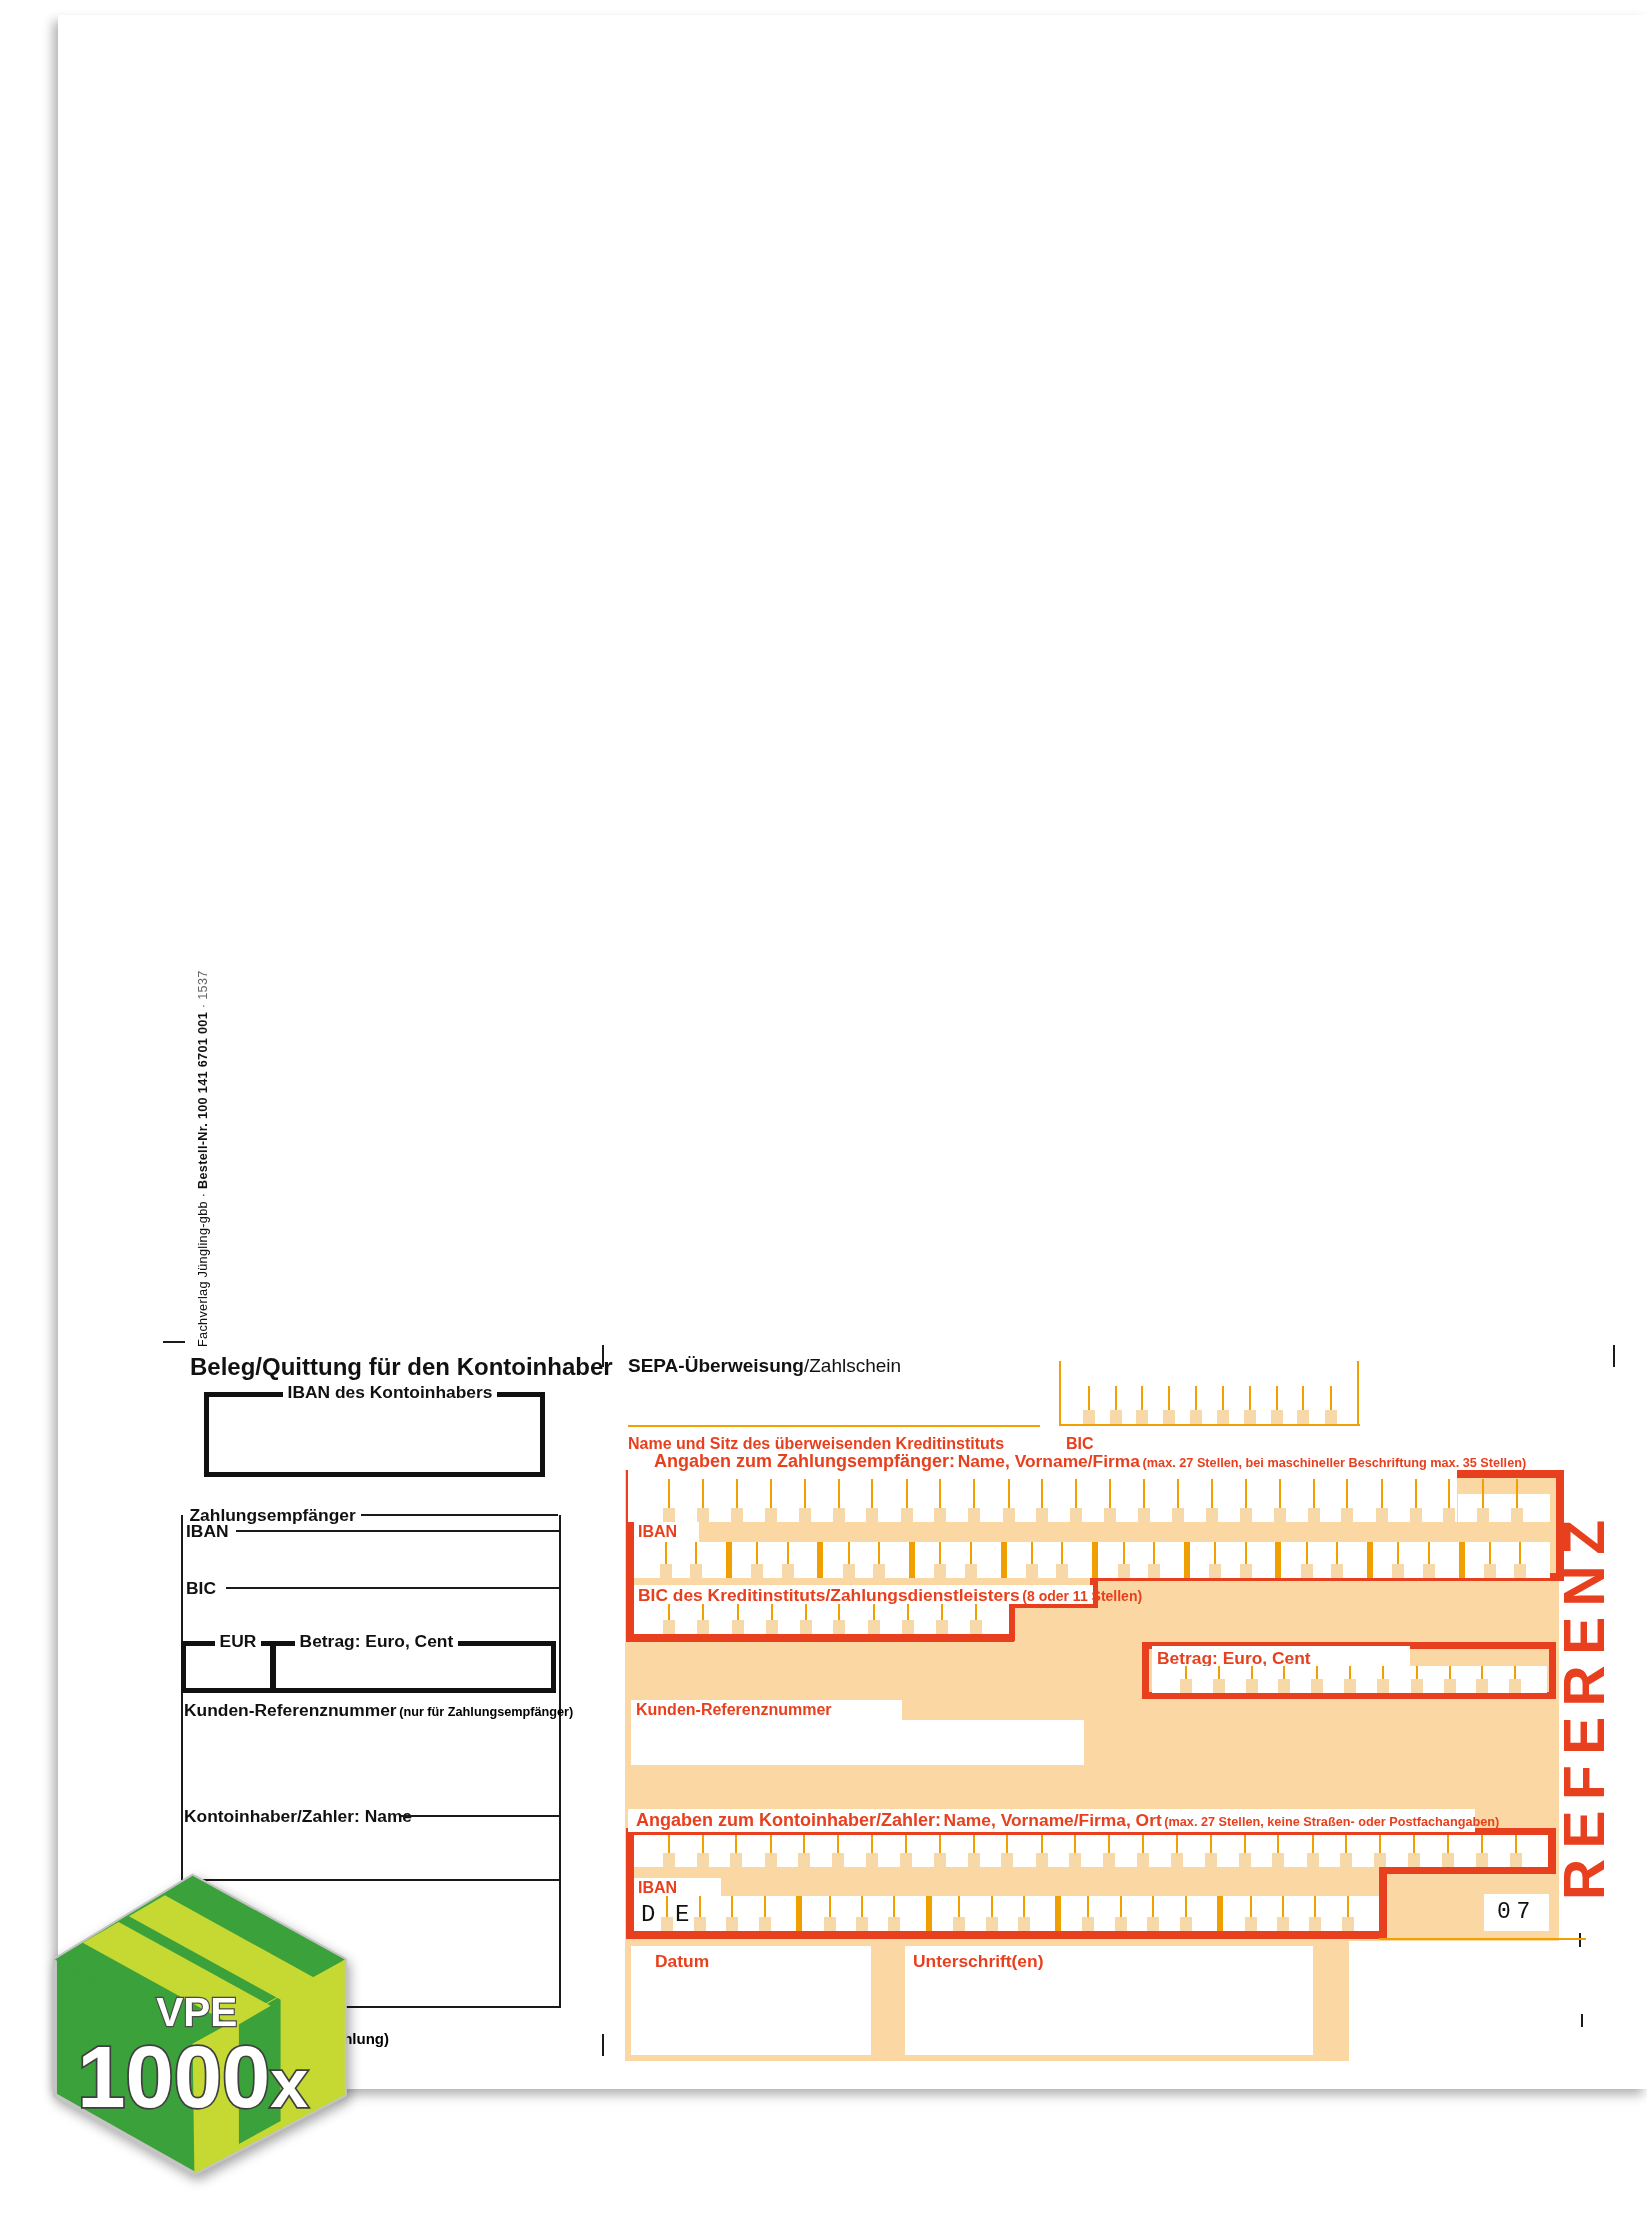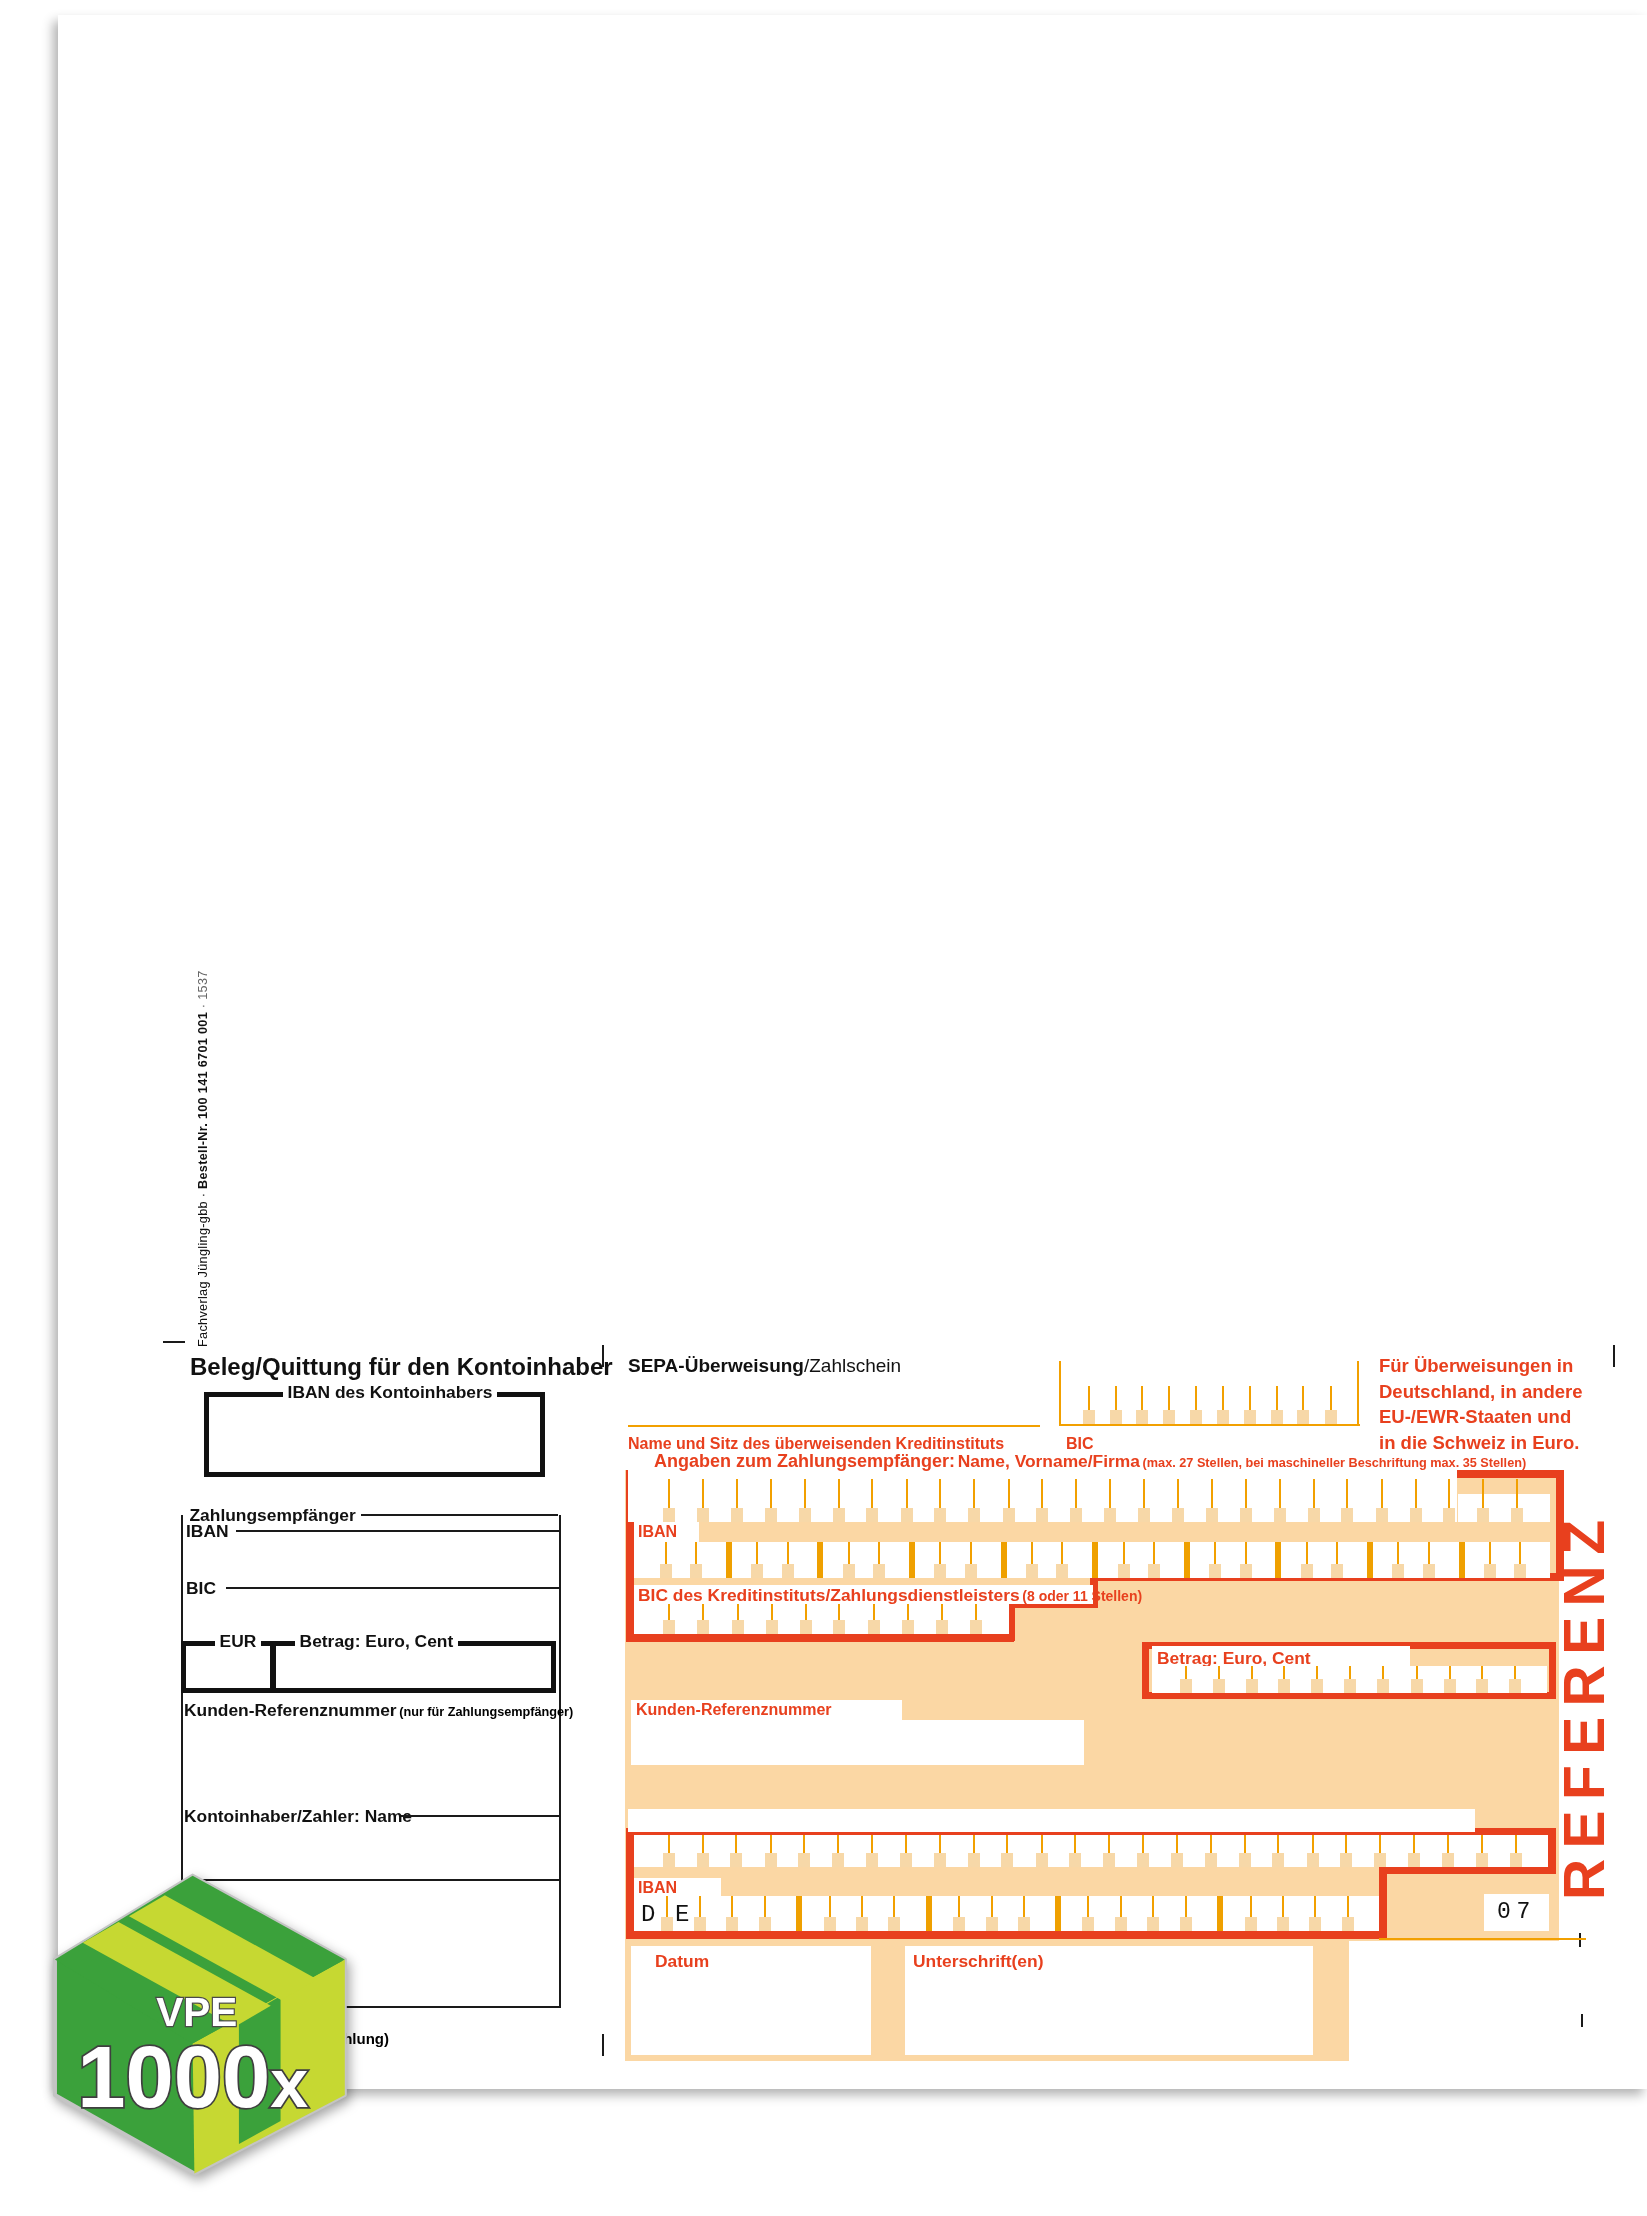--- a/index.html
+++ b/index.html
@@ -112,26 +112,20 @@
       <span class="tick" style="left: 107px;"></span>
       <span class="tick" style="left: 134px;"></span>
       <span class="tick" style="left: 161px;"></span>
       <span class="tick" style="left: 188px;"></span>
       <span class="tick" style="left: 215px;"></span>
       <span class="tick" style="left: 241px;"></span>
       <span class="tick" style="left: 269px;"></span>
     </div>
   <div class="abs rlbl30" style="font-size:16px;left:1066px;top:1435px;">BIC</div>
 
-  <div class="abs" style="left:1379px;top:1353px;">
-    <div class="infoline">Für Überweisungen in</div>
-    <div class="infoline">Deutschland, in andere</div>
-    <div class="infoline">EU-/EWR-Staaten und</div>
-    <div class="infoline">in die Schweiz in Euro.</div>
-  </div>
 
   <div id="orange"></div>
 
   <div class="rb" style="left:626px;top:1470px;width:937px;height:7.5px;"></div>
   <div class="rb" style="left:626px;top:1470px;width:7.5px;height:171px;"></div>
   <div class="rb" style="left:1556px;top:1470px;width:7.5px;height:111px;"></div>
   <div class="rb" style="left:1090px;top:1573px;width:473px;height:7.5px;"></div>
   <div class="rb" style="left:1090px;top:1573px;width:7.5px;height:35px;"></div>
   <div class="rb" style="left:1007px;top:1600px;width:91px;height:7.5px;"></div>
   <div class="rb" style="left:1007px;top:1600px;width:7.5px;height:41px;"></div>
@@ -251,20 +245,25 @@
 
 
   <div class="rb" style="left:626px;top:1828px;width:930px;height:7.5px;"></div>
   <div class="rb" style="left:626px;top:1828px;width:7.5px;height:111px;"></div>
   <div class="rb" style="left:1548px;top:1828px;width:7.5px;height:46px;"></div>
   <div class="rb" style="left:1379px;top:1866px;width:177px;height:7.5px;"></div>
   <div class="rb" style="left:1379px;top:1866px;width:7.5px;height:72px;"></div>
   <div class="rb" style="left:626px;top:1931px;width:760px;height:7.5px;"></div>
 
   <div class="wrow" style="left:628px;top:1809px;width:847px;height:23px;"></div>
+  <div class="abs" style="left:636px;top:1810px;white-space:nowrap;">
+    <span class="rlbl30" style="font-size:18px;">Angaben zum Kontoinhaber/Zahler:</span>
+    <span class="rlbl30">Name, Vorname/Firma, Ort</span>
+    <span class="rlbl24" style="font-size:12.7px;">(max. 27 Stellen, keine Straßen- oder Postfachangaben)</span>
+  </div>
   <div class="wrow" style="left:634px;top:1835px;width:914px;height:32px;"></div>
   <div class="comb" id="comb-name2" style="left:634px;top:1835px;width:914px;height:32px;">
       <span class="tick" style="left: 34px;"></span>
       <span class="tick" style="left: 68px;"></span>
       <span class="tick" style="left: 101px;"></span>
       <span class="tick" style="left: 136px;"></span>
       <span class="tick" style="left: 169px;"></span>
       <span class="tick" style="left: 203px;"></span>
       <span class="tick" style="left: 237px;"></span>
       <span class="tick" style="left: 271px;"></span>

